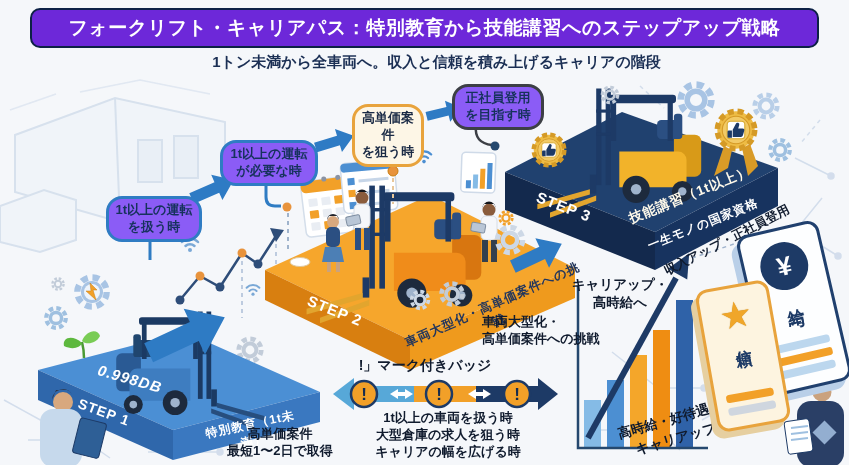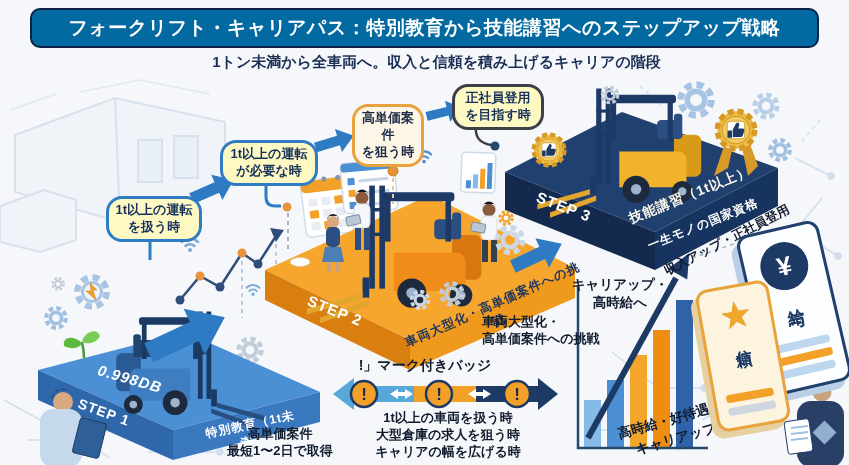--- a/index.html
+++ b/index.html
@@ -1,24 +1,24 @@
 <!DOCTYPE html>
 <html><head>
 <meta charset="utf-8">
 <style>
   html,body{margin:0;padding:0;background:#e8ebf0;}
   *{box-sizing:border-box;font-family:"Liberation Sans","DejaVu Sans",sans-serif;}
   #stage{position:relative;width:849px;height:465px;background:#f5f7fa;overflow:hidden;}
   svg{position:absolute;left:0;top:0;}
   .ov{position:absolute;z-index:3;}
   .pre{white-space:pre-line;}
-  .title-bar{left:30px;top:8px;width:789px;height:40px;background:#0369a1;border:2px solid #0d2146;
+  .title-bar{left:30px;top:8px;width:789px;height:40px;background:#6d28d9;border:2px solid #0d2146;
     border-radius:10px;color:#fff;font-weight:bold;font-size:19px;line-height:36px;text-align:center;letter-spacing:.5px;}
   .subtitle{left:12px;top:53px;width:849px;text-align:center;font-weight:bold;font-size:15px;color:#1b2f54;}
-  .bubble{background:#fef9c3;border:3px solid #2f7cc3;border-radius:16px;color:#16325c;font-weight:bold;
+  .bubble{background:#8b5cf6;border:3px solid #2f7cc3;border-radius:16px;color:#16325c;font-weight:bold;
     font-size:13px;line-height:1.3;text-align:center;padding:3px 4px;z-index:4;}
   .bubble.orange{border-color:#e8a33c;background:#fdf6e6;color:#1a2a45;}
   .bubble.dark{border-color:#3c3f45;}
   .plat-label{color:#fff;font-weight:bold;font-size:15px;letter-spacing:1px;text-align:center;}
   .note{color:#101b2e;font-weight:bold;text-align:center;line-height:1.3;}
   .card{border-radius:12px;display:flex;flex-direction:column;align-items:center;z-index:4;}
   .card .rows{width:72%;display:flex;flex-direction:column;gap:5px;margin-top:auto;margin-bottom:12px;}
   .card .row{height:8px;border-radius:3px;}
   .vlabel{writing-mode:vertical-rl;font-weight:bold;color:#1d3a66;letter-spacing:2px;}
   #salary-card{left:752px;top:226px;width:84px;height:164px;background:#fdfeff;border:3px solid #20406e;

